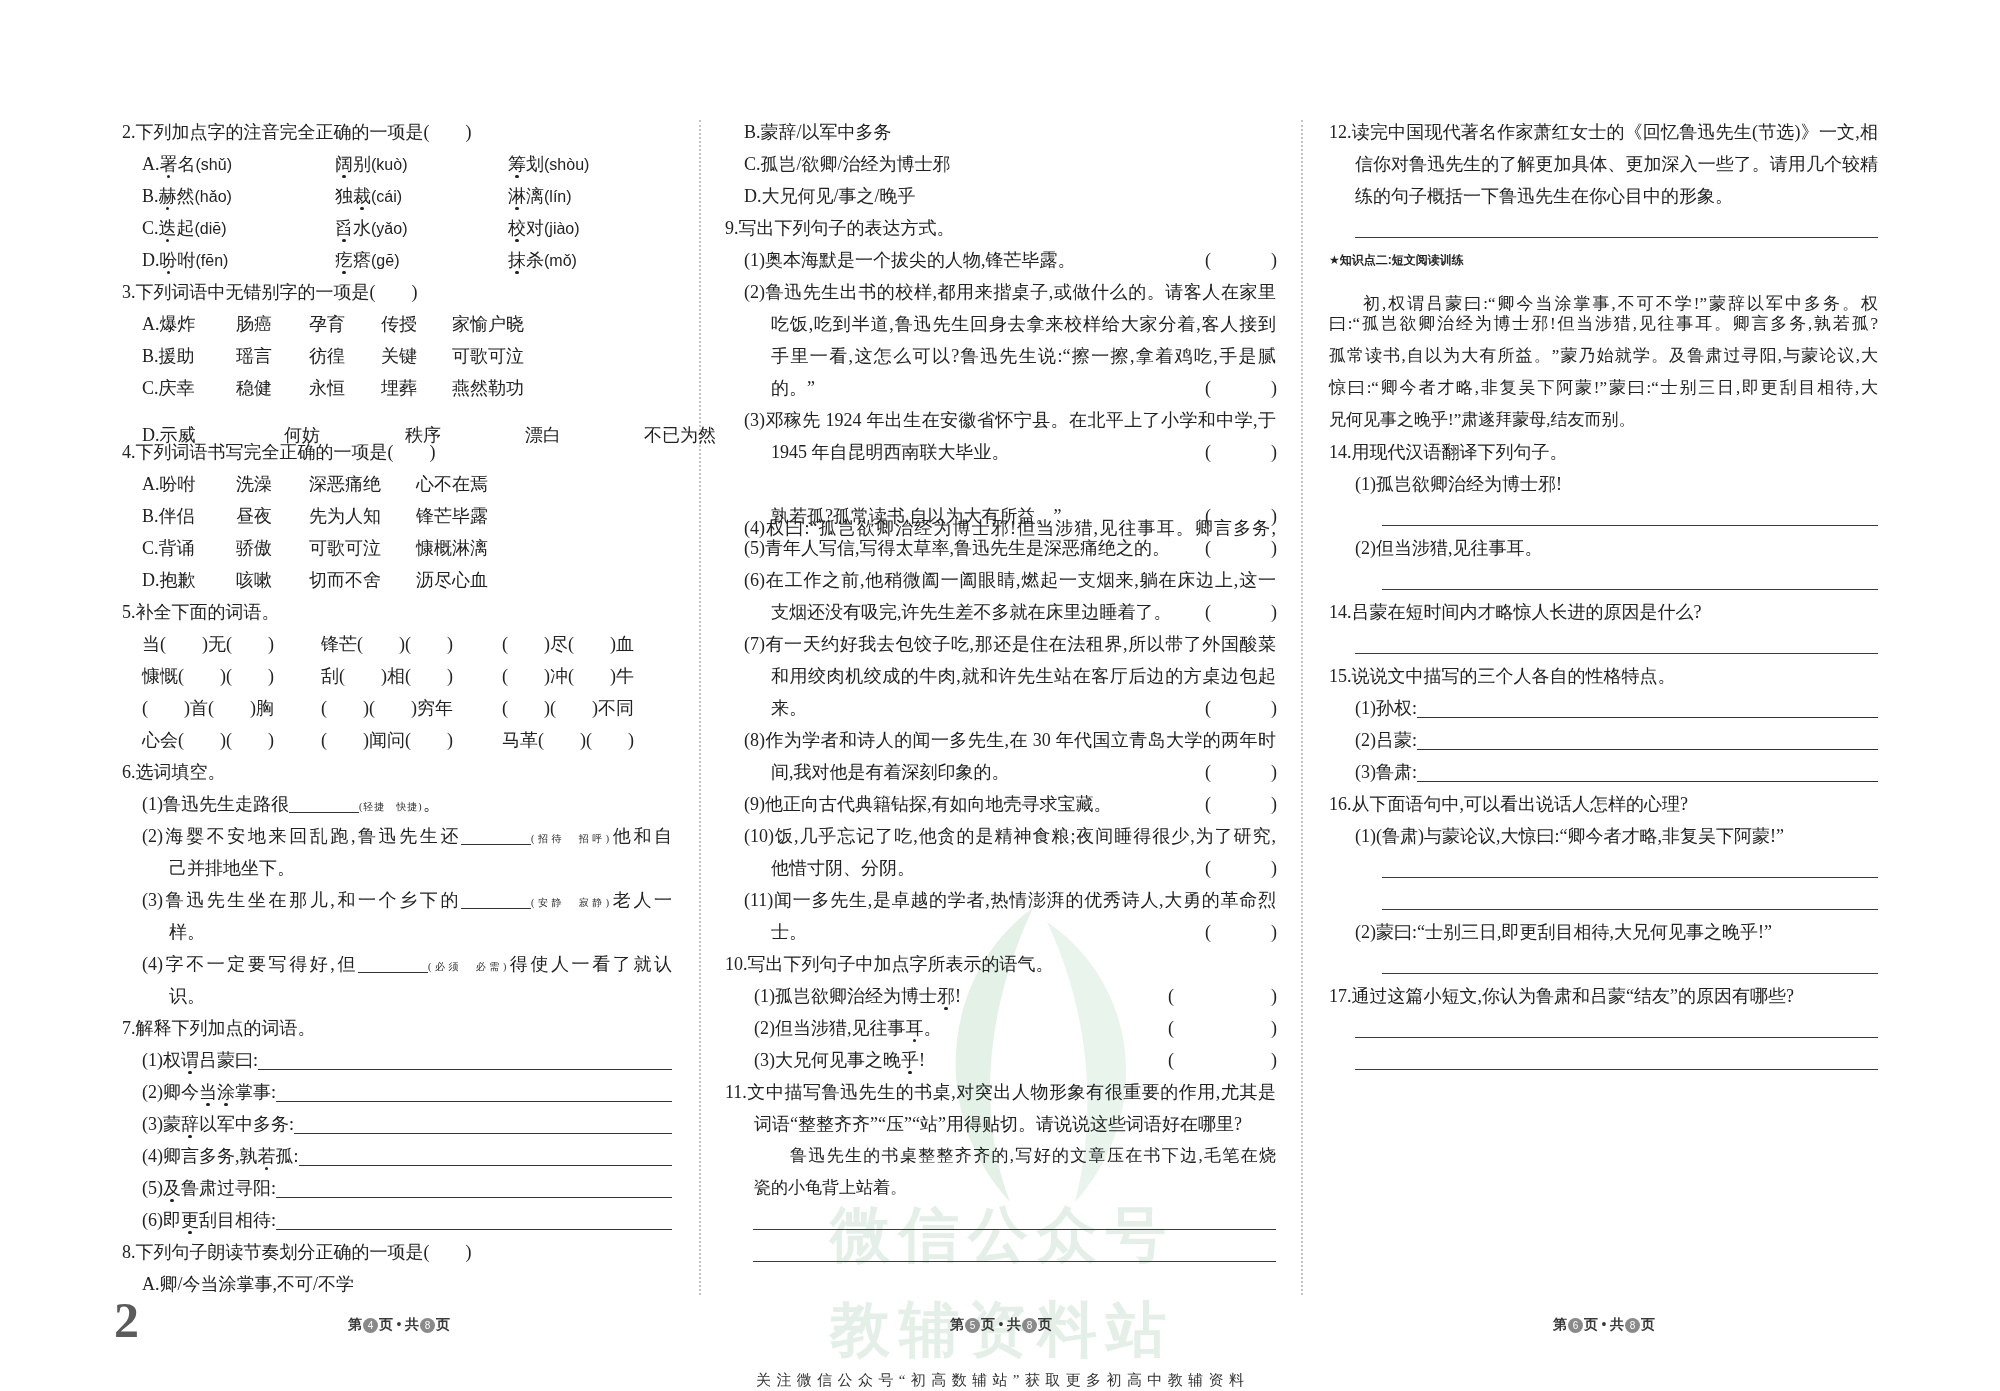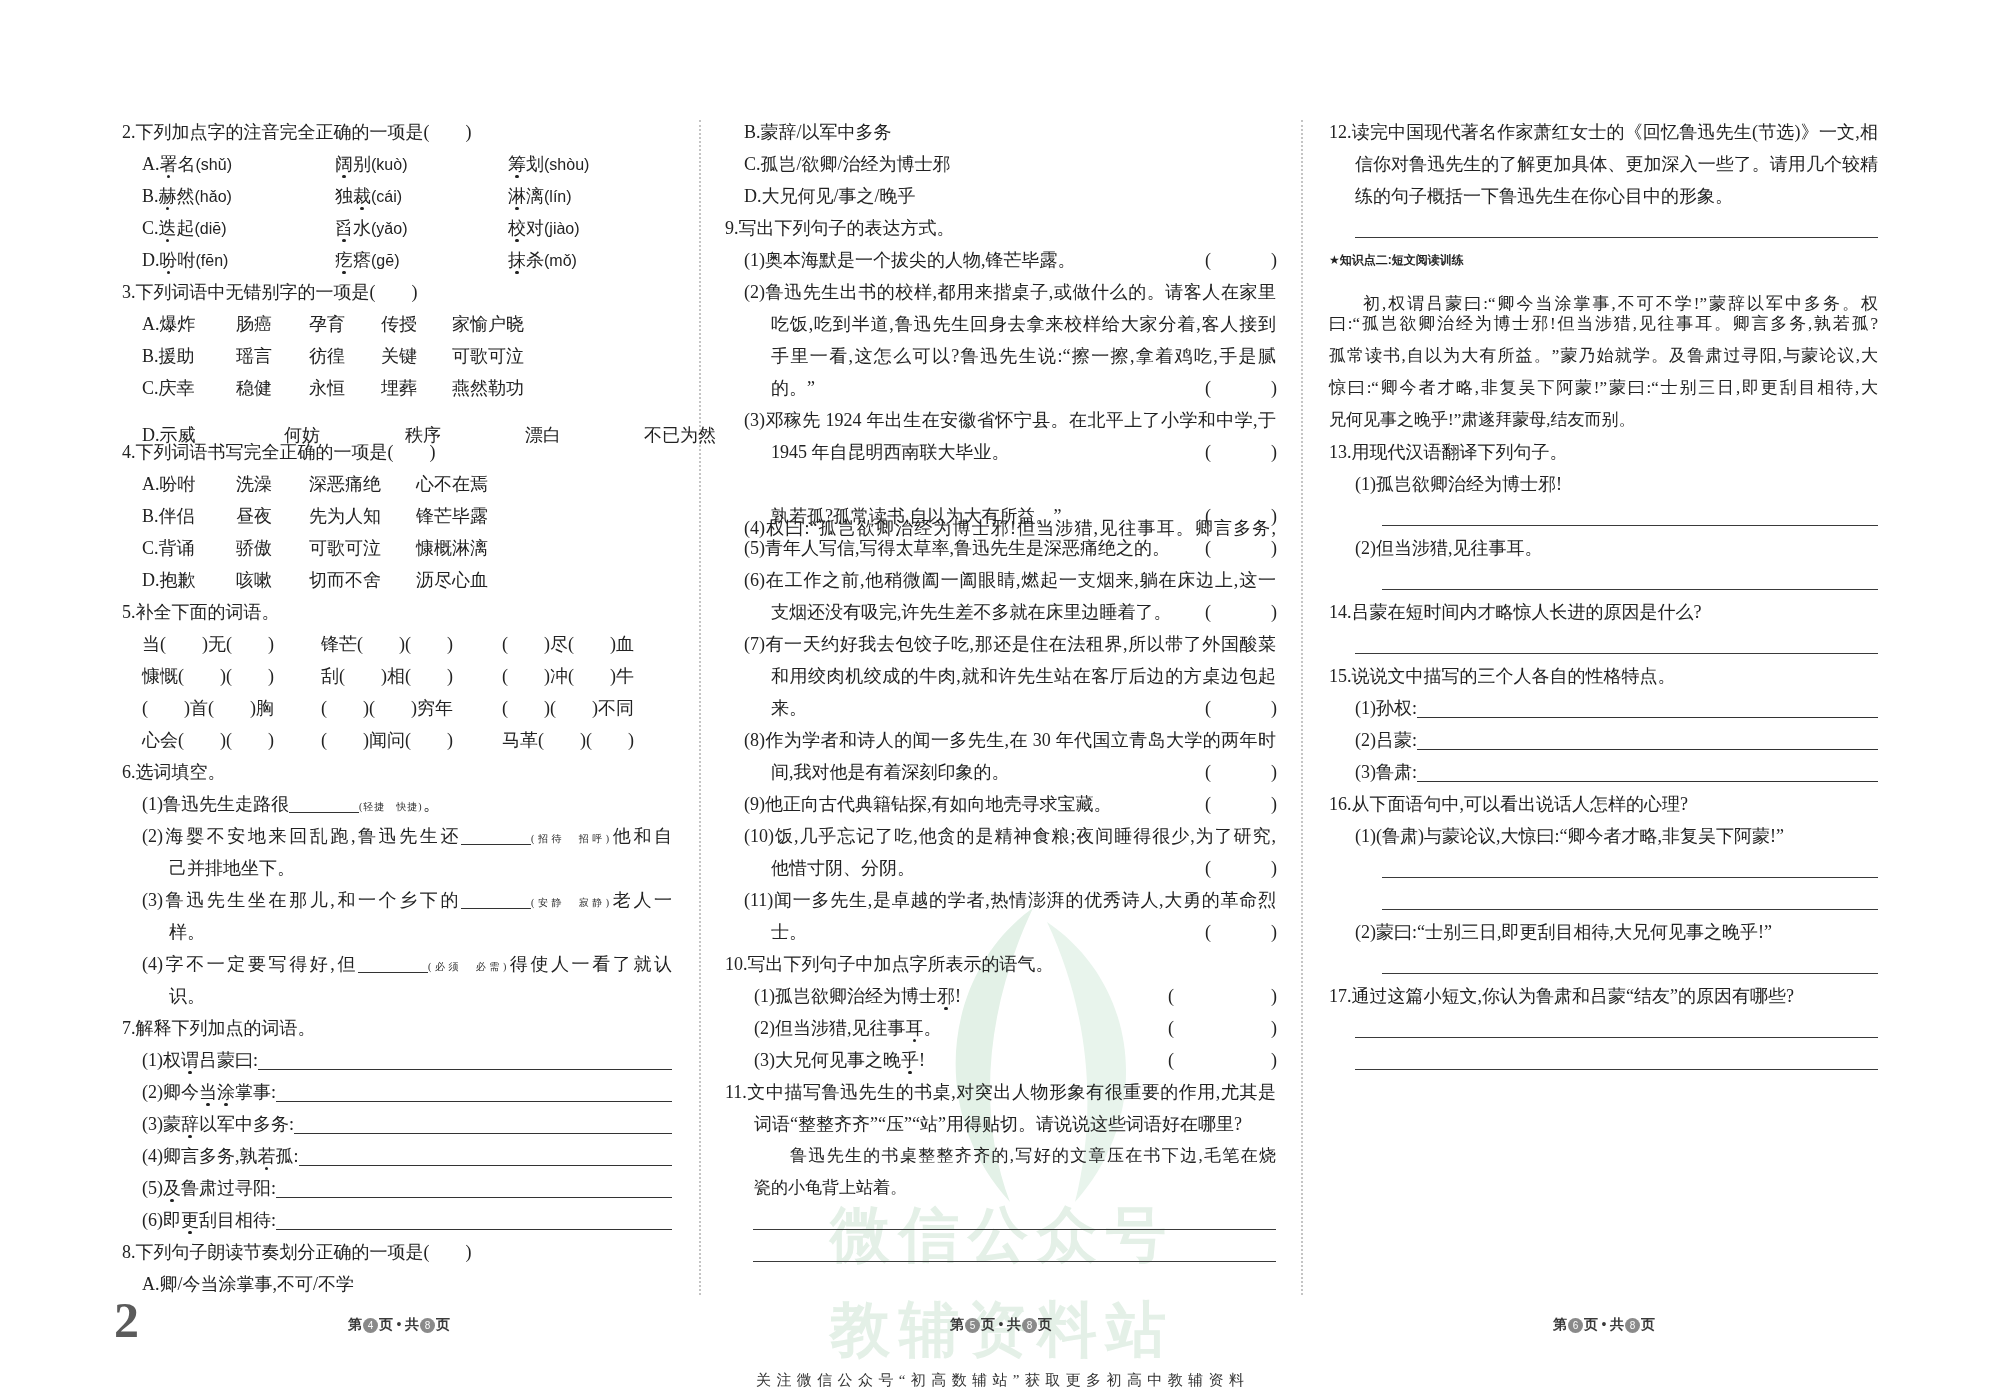--- a/index.html
+++ b/index.html
@@ -328,21 +328,21 @@
   <div class="ln" style="top:180px;left:1355px;">练的句子概括一下鲁迅先生在你心目中的形象。</div>
   <div class="rule" style="top:237px;left:1355px;width:523px;"></div>
 
   <div class="ln sec" style="top:244px;left:1329px;">★知识点二:短文阅读训练</div>
   <div class="ln full psg" style="top:264px;left:1363px;width:515px;margin-top:24px;">初,权谓吕蒙曰:“卿今当涂掌事,不可不学!”蒙辞以军中多务。权</div>
   <div class="ln full psg" style="top:308px;left:1329px;width:549px;">曰:“孤岂欲卿治经为博士邪!但当涉猎,见往事耳。卿言多务,孰若孤?</div>
   <div class="ln full psg" style="top:340px;left:1329px;width:549px;">孤常读书,自以为大有所益。”蒙乃始就学。及鲁肃过寻阳,与蒙论议,大</div>
   <div class="ln full psg" style="top:372px;left:1329px;width:549px;">惊曰:“卿今者才略,非复吴下阿蒙!”蒙曰:“士别三日,即更刮目相待,大</div>
   <div class="ln psg" style="top:404px;left:1329px;">兄何见事之晚乎!”肃遂拜蒙母,结友而别。</div>
 
-  <div class="ln" style="top:436px;left:1329px;">13.用现代汉语翻译下列句子。</div>
+  <div class="ln" style="top:436px;left:1329px;">14.用现代汉语翻译下列句子。</div>
   <div class="ln" style="top:468px;left:1355px;">(1)孤岂欲卿治经为博士邪!</div>
   <div class="rule" style="top:525px;left:1382px;width:496px;"></div>
   <div class="ln" style="top:532px;left:1355px;">(2)但当涉猎,见往事耳。</div>
   <div class="rule" style="top:589px;left:1382px;width:496px;"></div>
 
   <div class="ln" style="top:596px;left:1329px;">14.吕蒙在短时间内才略惊人长进的原因是什么?</div>
   <div class="rule" style="top:653px;left:1355px;width:523px;"></div>
 
   <div class="ln" style="top:660px;left:1329px;">15.说说文中描写的三个人各自的性格特点。</div>
   <div class="ln fillrow" style="top:692px;left:1355px;width:523px;">

